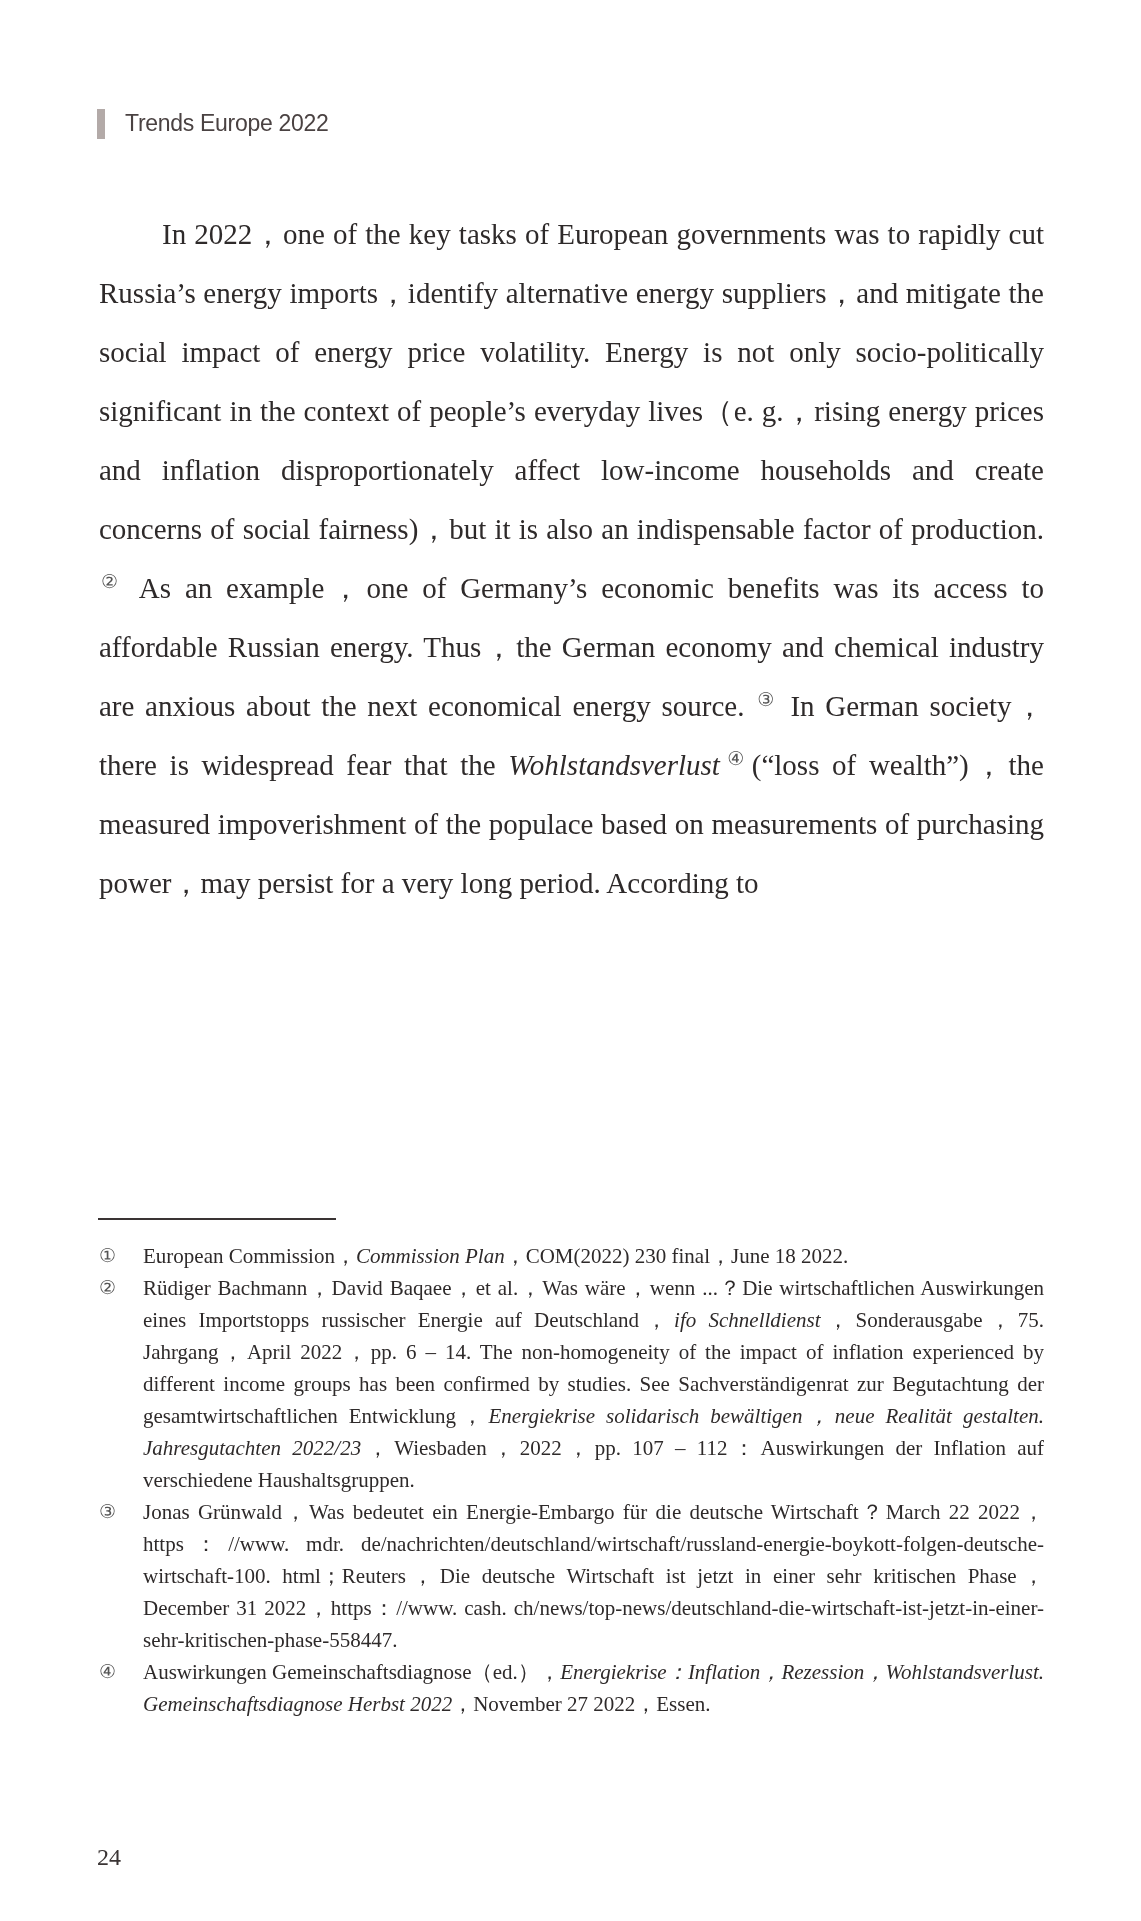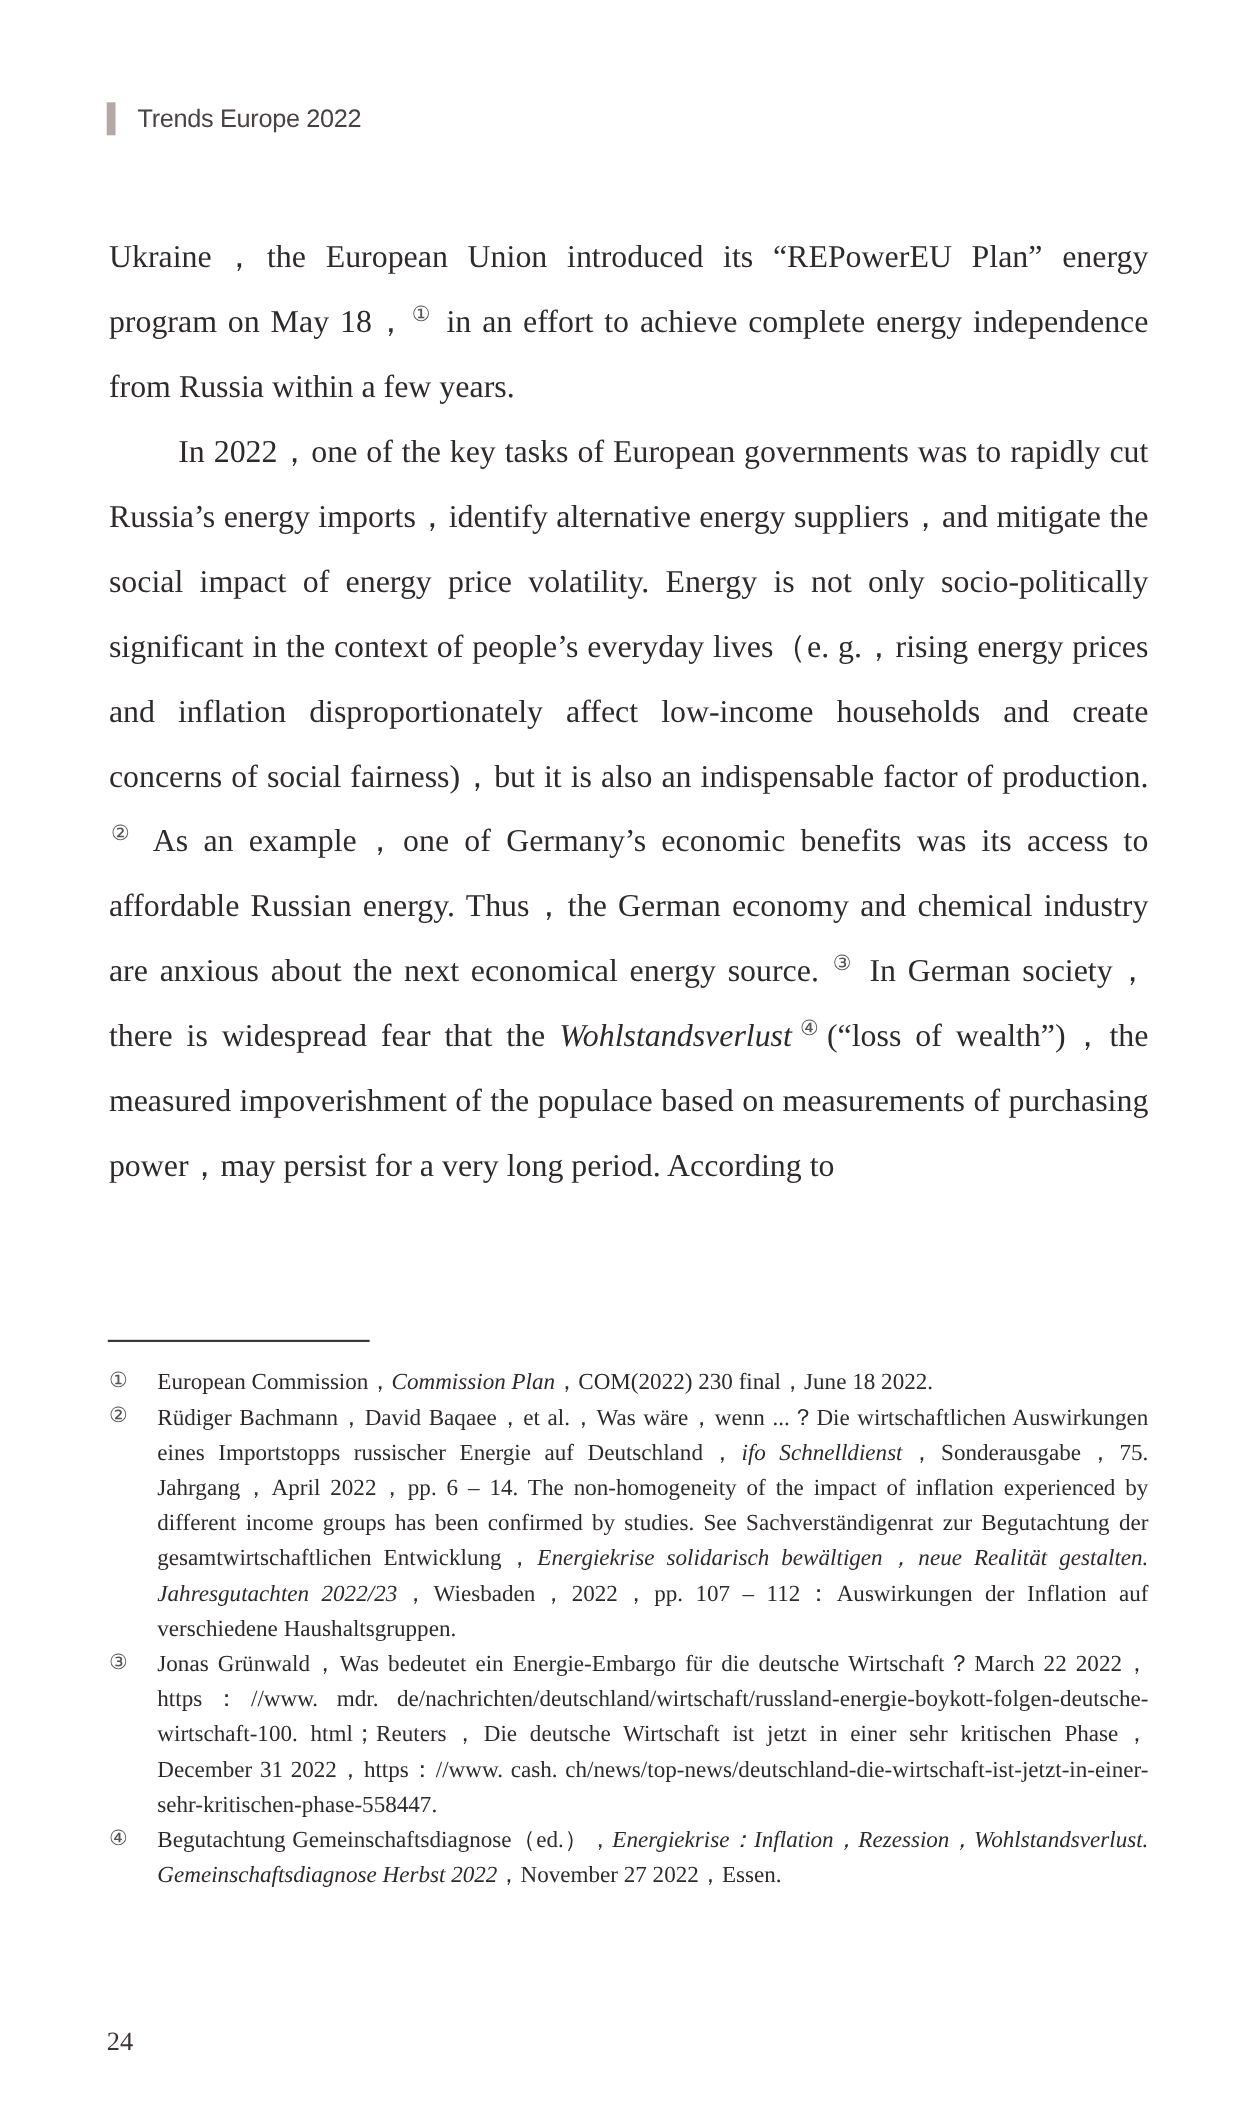--- a/index.html
+++ b/index.html
@@ -1,18 +1,18 @@
 <!DOCTYPE html>
 <html><head>
   <meta charset="utf-8">
   <style>
     html, body { margin: 0; padding: 0; background: #ffffff; }
     body { width: 1141px; height: 1921px; position: relative; overflow: hidden;
            font-family: "Liberation Serif", "DejaVu Serif", serif; color: #2e2a2a; }
-    .running-head { position: absolute; left: 97px; top: 92px; height: 31px; display: flex; align-items: center; }
+    .running-head { position: absolute; left: 97px; top: 108px; height: 31px; display: flex; align-items: center; }
     .running-head .bar { width: 8px; height: 30px; background: #b3aaa8; margin-right: 20px; }
     .running-head .title { font-family: "Liberation Sans", "DejaVu Sans", sans-serif; font-size: 23px; color: #4a4242; letter-spacing: -0.3px; }
     .body-text { position: absolute; left: 99px; top: 205px; width: 945px; font-size: 29px; line-height: 59px; }
     .body-text p { margin: 0; text-align: justify; }
     .body-text p.indent { text-indent: 63px; }
     .fn-ref { font-size: 19px; vertical-align: 10px; color: #555; line-height: 0; margin: 0 2px; }
     .rule { position: absolute; left: 98px; top: 1218px; width: 238px; height: 2px; background: #3a3434; }
     .footnotes { position: absolute; left: 99px; top: 1240px; width: 945px; font-size: 21px; line-height: 32px; }
     .fn { display: flex; }
     .fn .mark { width: 44px; flex: none; font-size: 19px; color: #555; }
@@ -22,38 +22,37 @@
   </style>
 </head>
 <body>
 
 <div class="running-head">
   <div class="bar"></div>
   <div class="title">Trends Europe 2022</div>
 </div>
 
 <div class="body-text">
-  <p><span>Ukraine，the European Union introduced its “REPowerEU Plan” energy program on May 18，</span><sup class="fn-ref">①</sup><span> in an effort to achieve complete energy independence from Russia within a few years.</span></p>
   <p class="indent"><span>In 2022，one of the key tasks of European governments was to rapidly cut Russia’s energy imports，identify alternative energy suppliers，and mitigate the social impact of energy price volatility. Energy is not only socio-politically significant in the context of people’s everyday lives（e. g.，rising energy prices and inflation disproportionately affect low-income households and create concerns of social fairness)，but it is also an indispensable factor of production. </span><sup class="fn-ref">②</sup><span> As an example，one of Germany’s economic benefits was its access to affordable Russian energy. Thus，the German economy and chemical industry are anxious about the next economical energy source. </span><sup class="fn-ref">③</sup><span> In German society，there is widespread fear that the </span><i>Wohlstandsverlust</i><sup class="fn-ref">④</sup><span>(“loss of wealth”)，the measured impoverishment of the populace based on measurements of purchasing power，may persist for a very long period. According to</span></p>
 </div>
 
 <div class="rule"></div>
 
 <div class="footnotes">
   <div class="fn">
     <span class="mark">①</span>
     <span class="text"><span>European Commission，</span><i>Commission Plan</i><span>，COM(2022) 230 final，June 18 2022.</span></span>
   </div>
   <div class="fn">
     <span class="mark">②</span>
     <span class="text"><span>Rüdiger Bachmann，David Baqaee，et al.，Was wäre，wenn ...？Die wirtschaftlichen Auswirkungen eines Importstopps russischer Energie auf Deutschland，</span><i>ifo Schnelldienst</i><span>，Sonderausgabe，75. Jahrgang，April 2022，pp. 6 – 14. The non-homogeneity of the impact of inflation experienced by different income groups has been confirmed by studies. See Sachverständigenrat zur Begutachtung der gesamtwirtschaftlichen Entwicklung，</span><i>Energiekrise solidarisch bewältigen，neue Realität gestalten. Jahresgutachten 2022/23</i><span>，Wiesbaden，2022，pp. 107 – 112：Auswirkungen der Inflation auf verschiedene Haushaltsgruppen.</span></span>
   </div>
   <div class="fn">
     <span class="mark">③</span>
     <span class="text"><span>Jonas Grünwald，Was bedeutet ein Energie-Embargo für die deutsche Wirtschaft？March 22 2022，https：//www. mdr. de/nachrichten/deutschland/wirtschaft/russland-energie-boykott-folgen-deutsche-wirtschaft-100. html；Reuters，Die deutsche Wirtschaft ist jetzt in einer sehr kritischen Phase，December 31 2022，https：//www. cash. ch/news/top-news/deutschland-die-wirtschaft-ist-jetzt-in-einer-sehr-kritischen-phase-558447.</span></span>
   </div>
   <div class="fn">
     <span class="mark">④</span>
-    <span class="text"><span>Begutachtung Gemeinschaftsdiagnose（ed.），</span><i>Energiekrise：Inflation，Rezession，Wohlstandsverlust. Gemeinschaftsdiagnose Herbst 2022</i><span>，November 27 2022，Essen.</span></span>
+    <span class="text"><span>Auswirkungen Gemeinschaftsdiagnose（ed.），</span><i>Energiekrise：Inflation，Rezession，Wohlstandsverlust. Gemeinschaftsdiagnose Herbst 2022</i><span>，November 27 2022，Essen.</span></span>
   </div>
 </div>
 
 <div class="page-number">24</div>
 
 </body></html>

